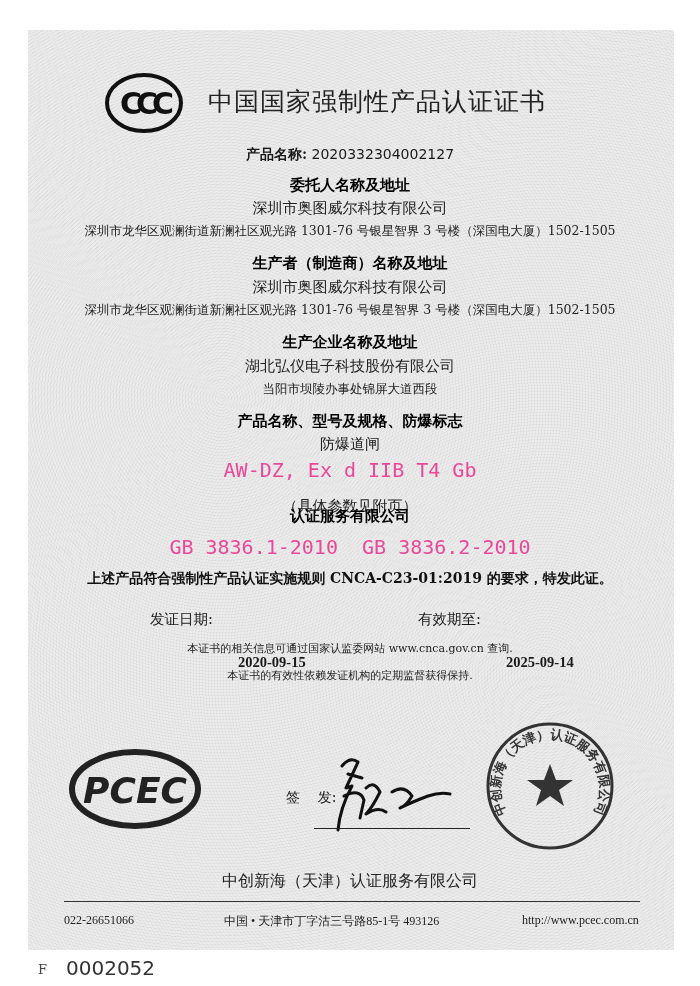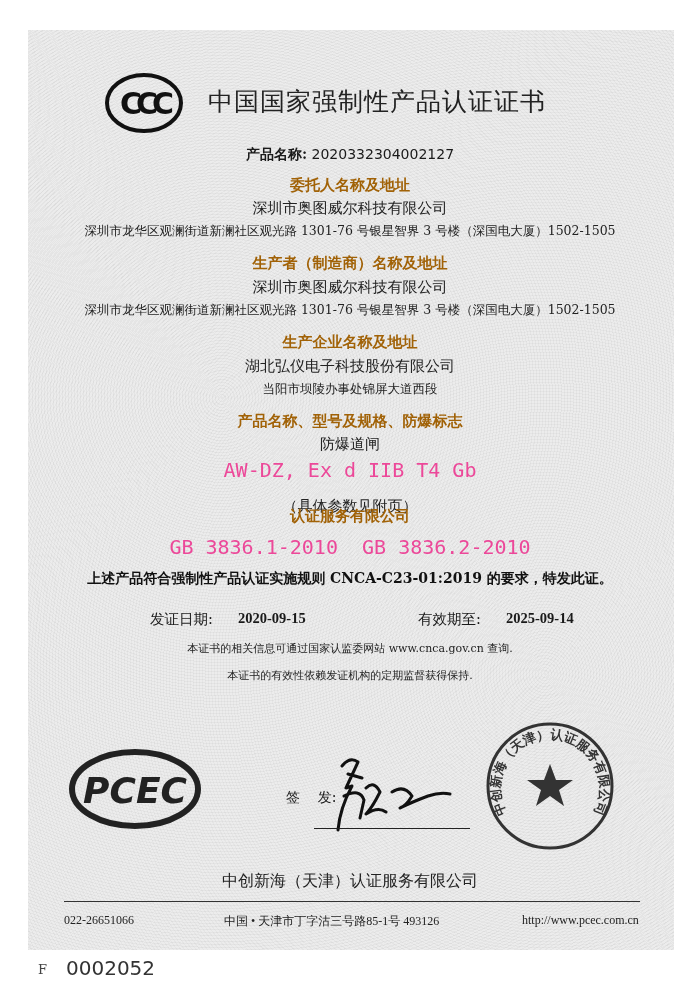--- a/index.html
+++ b/index.html
@@ -10,29 +10,29 @@
   .paper {
     position:absolute; left:28px; top:30px; width:646px; height:920px;
     background:
       repeating-radial-gradient(circle at 30% 40%, rgba(0,0,0,0.035) 0px, rgba(0,0,0,0.035) 1px, transparent 1px, transparent 3px),
       repeating-radial-gradient(circle at 80% 70%, rgba(0,0,0,0.03) 0px, rgba(0,0,0,0.03) 1px, transparent 1px, transparent 3px),
       #ececec;
   }
   .abs { position:absolute; }
   .center { position:absolute; left:0; width:700px; text-align:center; white-space:nowrap; }
   .title { font-family:"DejaVu Sans", sans-serif; font-size:25px; letter-spacing:1px; color:#222; }
-  .hdr { font-weight:bold; font-size:15px; color:#a16207; }
+  .hdr { font-weight:bold; font-size:15px; color:#000000; }
   .val { font-size:15px; color:#222; }
   .small { font-size:12.5px; color:#222; }
   .mono { font-family:"DejaVu Sans Mono", "Liberation Mono", monospace; font-size:20px; color:#ec4899; }
   .certno { font-family:"DejaVu Sans", sans-serif; font-size:14px; }
   .certno b { font-family:"DejaVu Serif", serif; }
   .statement { font-weight:bold; font-size:14px; color:#111; }
   .date-label { font-size:14.5px; }
-  .date-val { font-size:14.5px; font-weight:bold; font-family:"Liberation Serif", serif; }
+  .date-val { font-size:14.5px; font-weight:bold; font-family:"Liberation Serif", serif;margin-top:44px; }
   .note { font-size:11px; color:#222; }
   .foot { font-family:"Liberation Serif", serif; font-size:12px; color:#222; }
   .org { font-family:"DejaVu Sans", sans-serif; font-size:16px; color:#222; }
   .serial { font-family:"DejaVu Sans", sans-serif; font-size:20px; color:#333; }
 </style>
 </head>
 <body>
 
 <div class="paper"></div>
 

